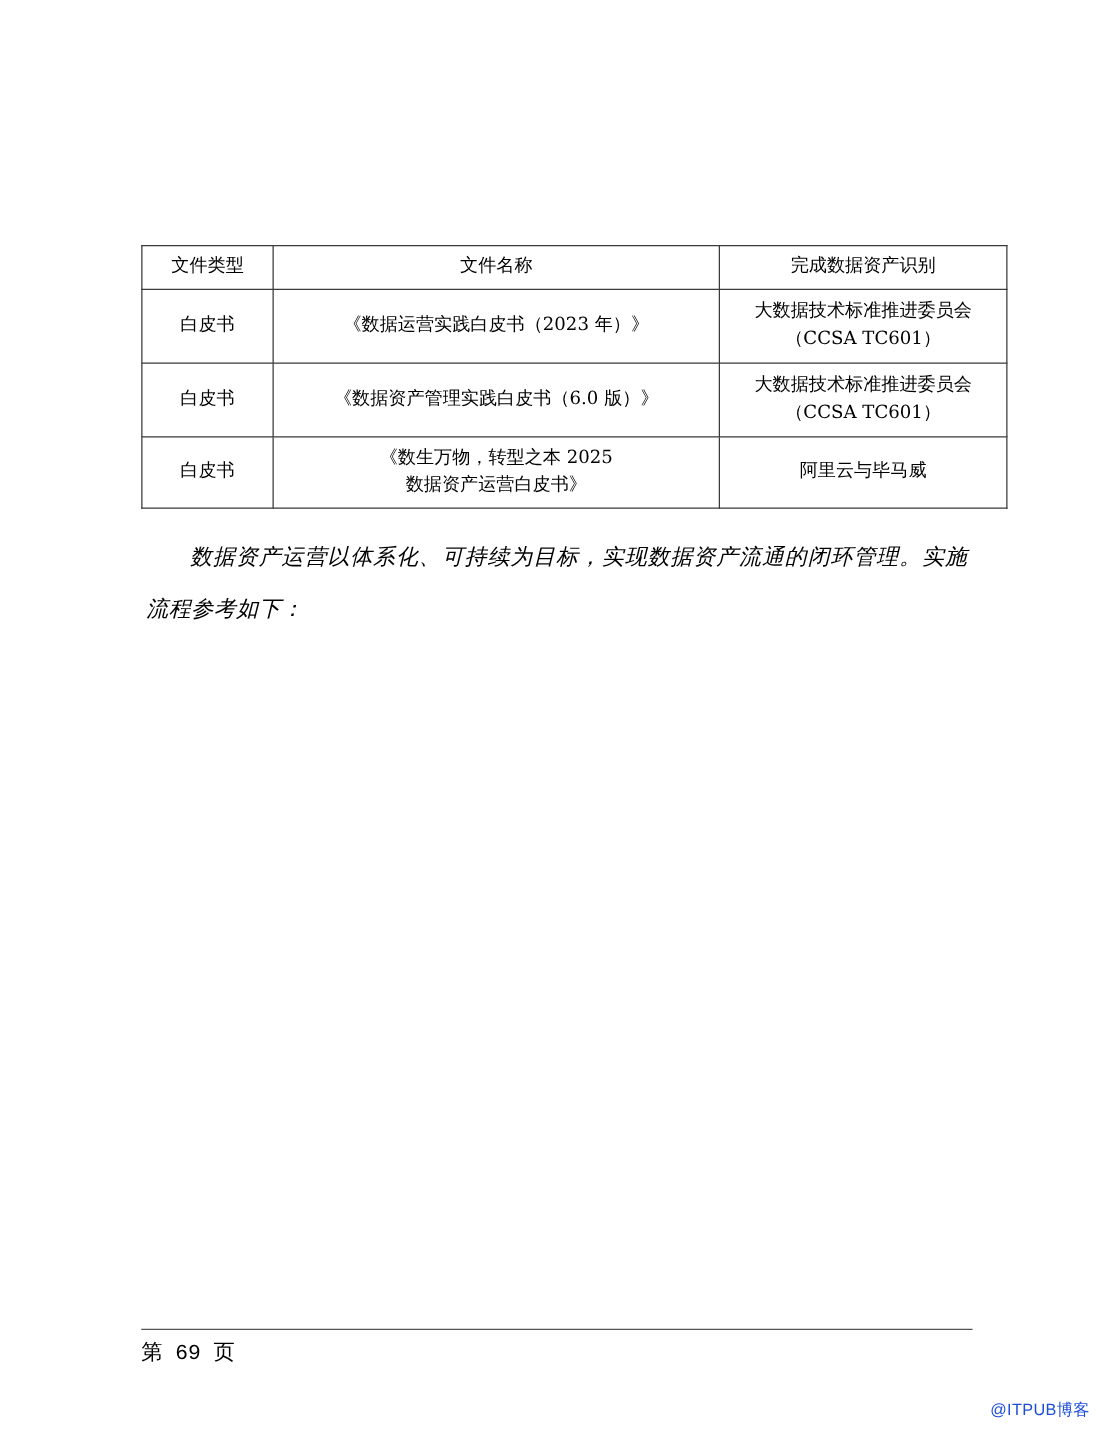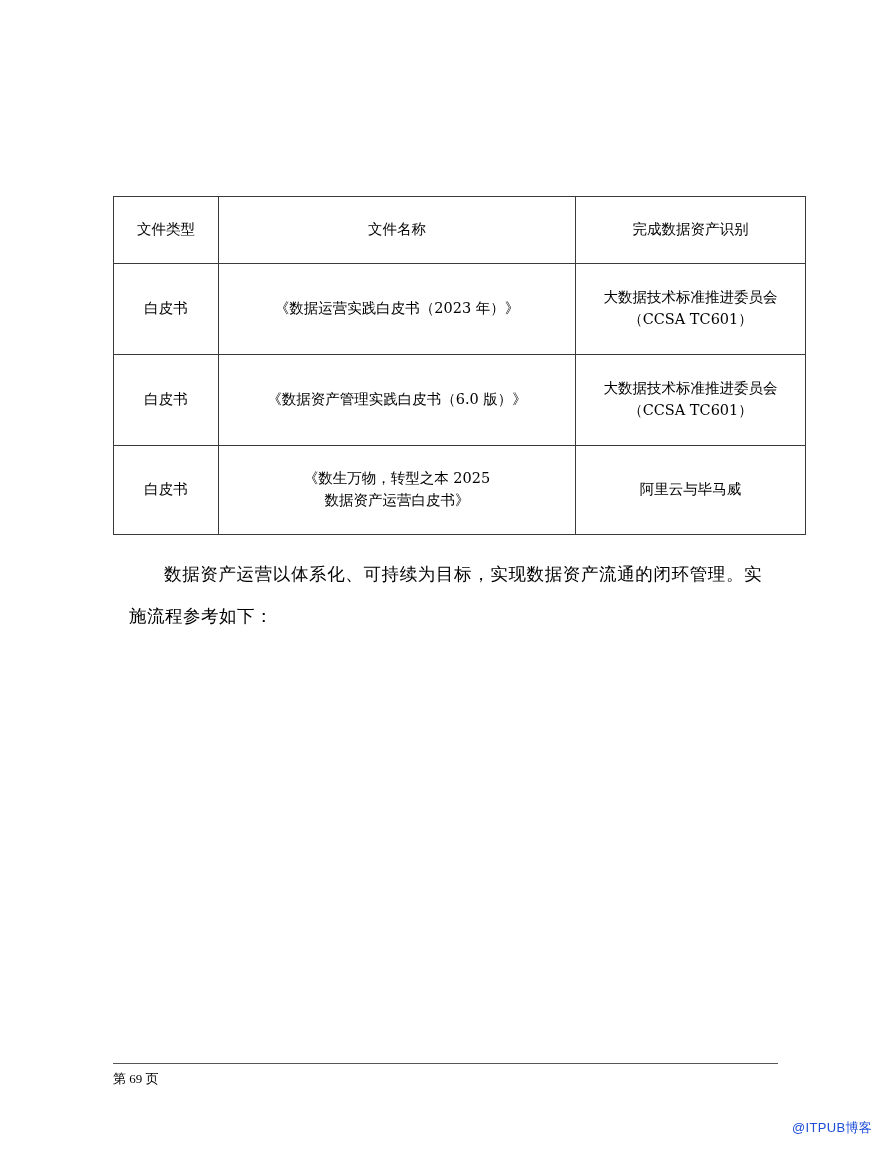--- a/index.html
+++ b/index.html
@@ -34,21 +34,21 @@
     border-collapse: collapse;
     width: 665px;
     table-layout: fixed;
     font-size: 14.5px;
     line-height: 1.5;
   }
   table.doc-table td, table.doc-table th {
     border: 1px solid #3a3a3a;
     text-align: center;
     vertical-align: middle;
-    padding: 22px 4px;
+    padding: 6px 4px;
     font-weight: normal;
   }
   .col-type  { width: 96px; }
   .col-name  { width: 348px; }
   .col-code  { width: 221px; }
 
   .cell-lines span {
     display: block;
   }
   .r2 td { height: 22px; }
@@ -62,34 +62,35 @@
   
   .body-text {
     margin-top: 18px;
     font-size: 17.5px;
     line-height: 42px;
     text-align: justify;
     text-justify: inter-ideograph;
     letter-spacing: 0.5px;
   }
   .body-text p {
-    margin: 16px;
+    margin: 4px;
     text-indent: 2em;
+    font-style: italic;
   }
 
   
   .footer {
     position: absolute;
     left: 113px;
     top: 1063px;
     width: 665px;
     border-top: 1px solid #555;
     padding-top: 6px;
-    font-size: 13px;
-    font-family: Liberation Serif, serif;
+    font-size: 17px;
+    font-family: Liberation Mono, monospace;
   }
   .watermark {
     position: absolute;
     right: 18px;
     bottom: 14px;
     font-size: 13px;
     color: #1d4ed8;
     font-family: "Liberation Sans", sans-serif;
     letter-spacing: 0.3px;
   }

